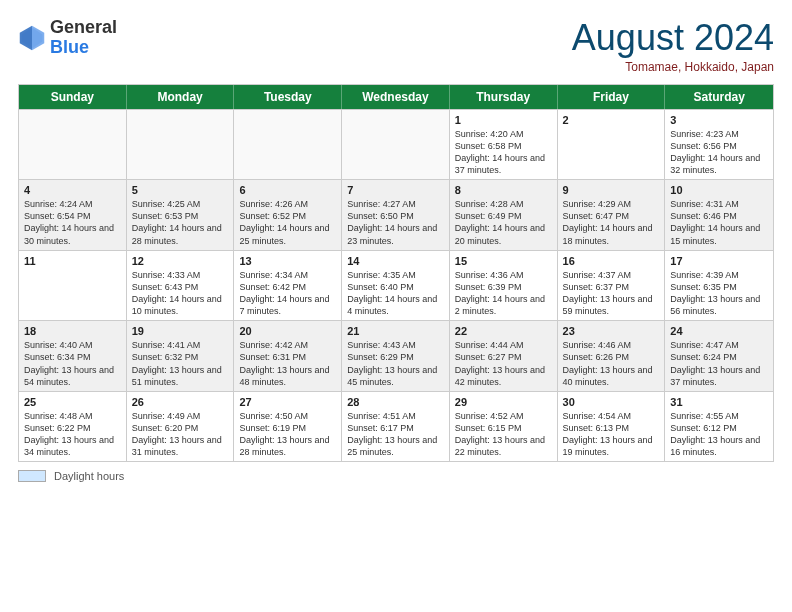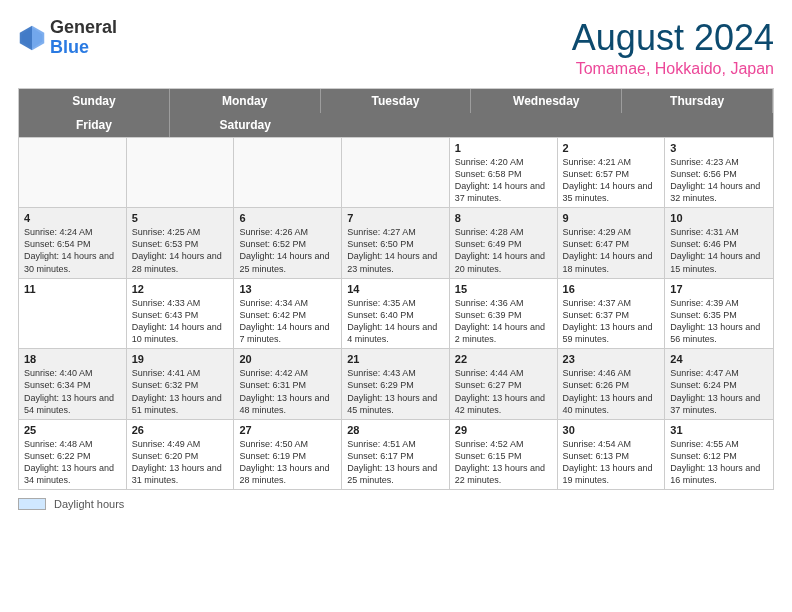--- a/index.html
+++ b/index.html
@@ -42,34 +42,34 @@
     .title-block {
       text-align: right;
     }
     .month-year {
       font-size: 36px;
       font-weight: 300;
       color: #0c4a6e;
       line-height: 1.1;
     }
     .location {
-      font-size: 16px;
-      color: #ec4899;
+      font-size: 12px;
+      color: #7f1d1d;
       margin-top: 2px;
     }
     .calendar {
       flex: 1;
       display: flex;
       flex-direction: column;
       border: 1px solid #ccc;
     }
     .cal-header {
       display: grid;
-      grid-template-columns: repeat(5, 1fr);
-      background: #737373;
+      grid-template-columns: repeat(7, 1fr);
+      background: #15803d;
     }
     .cal-header-cell {
       color: #fff;
       font-size: 12px;
       font-weight: bold;
       padding: 5px 4px;
       text-align: center;
       border-right: 1px solid rgba(255,255,255,0.3);
     }
     .cal-header-cell:last-child { border-right: none; }
@@ -162,23 +162,20 @@
           <div class="cal-cell empty"></div>
           <div class="cal-cell empty"></div>
           <div class="cal-cell">
             <span class="day-num">1</span>
             <div class="cell-text" style="white-space: pre-line;">Sunrise: 4:20 AM
 Sunset: 6:58 PM
 Daylight: 14 hours and 37 minutes.</div>
           </div>
           <div class="cal-cell">
             <span class="day-num">2</span>
-            <div class="cell-text" style="white-space: pre-line;">Sunrise: 4:21 AM
-Sunset: 6:57 PM
-Daylight: 14 hours and 35 minutes.</div>
           </div>
           <div class="cal-cell">
             <span class="day-num">3</span>
             <div class="cell-text" style="white-space: pre-line;">Sunrise: 4:23 AM
 Sunset: 6:56 PM
 Daylight: 14 hours and 32 minutes.</div>
           </div>
         </div>
         <div class="cal-row">
           <div class="cal-cell shaded">

